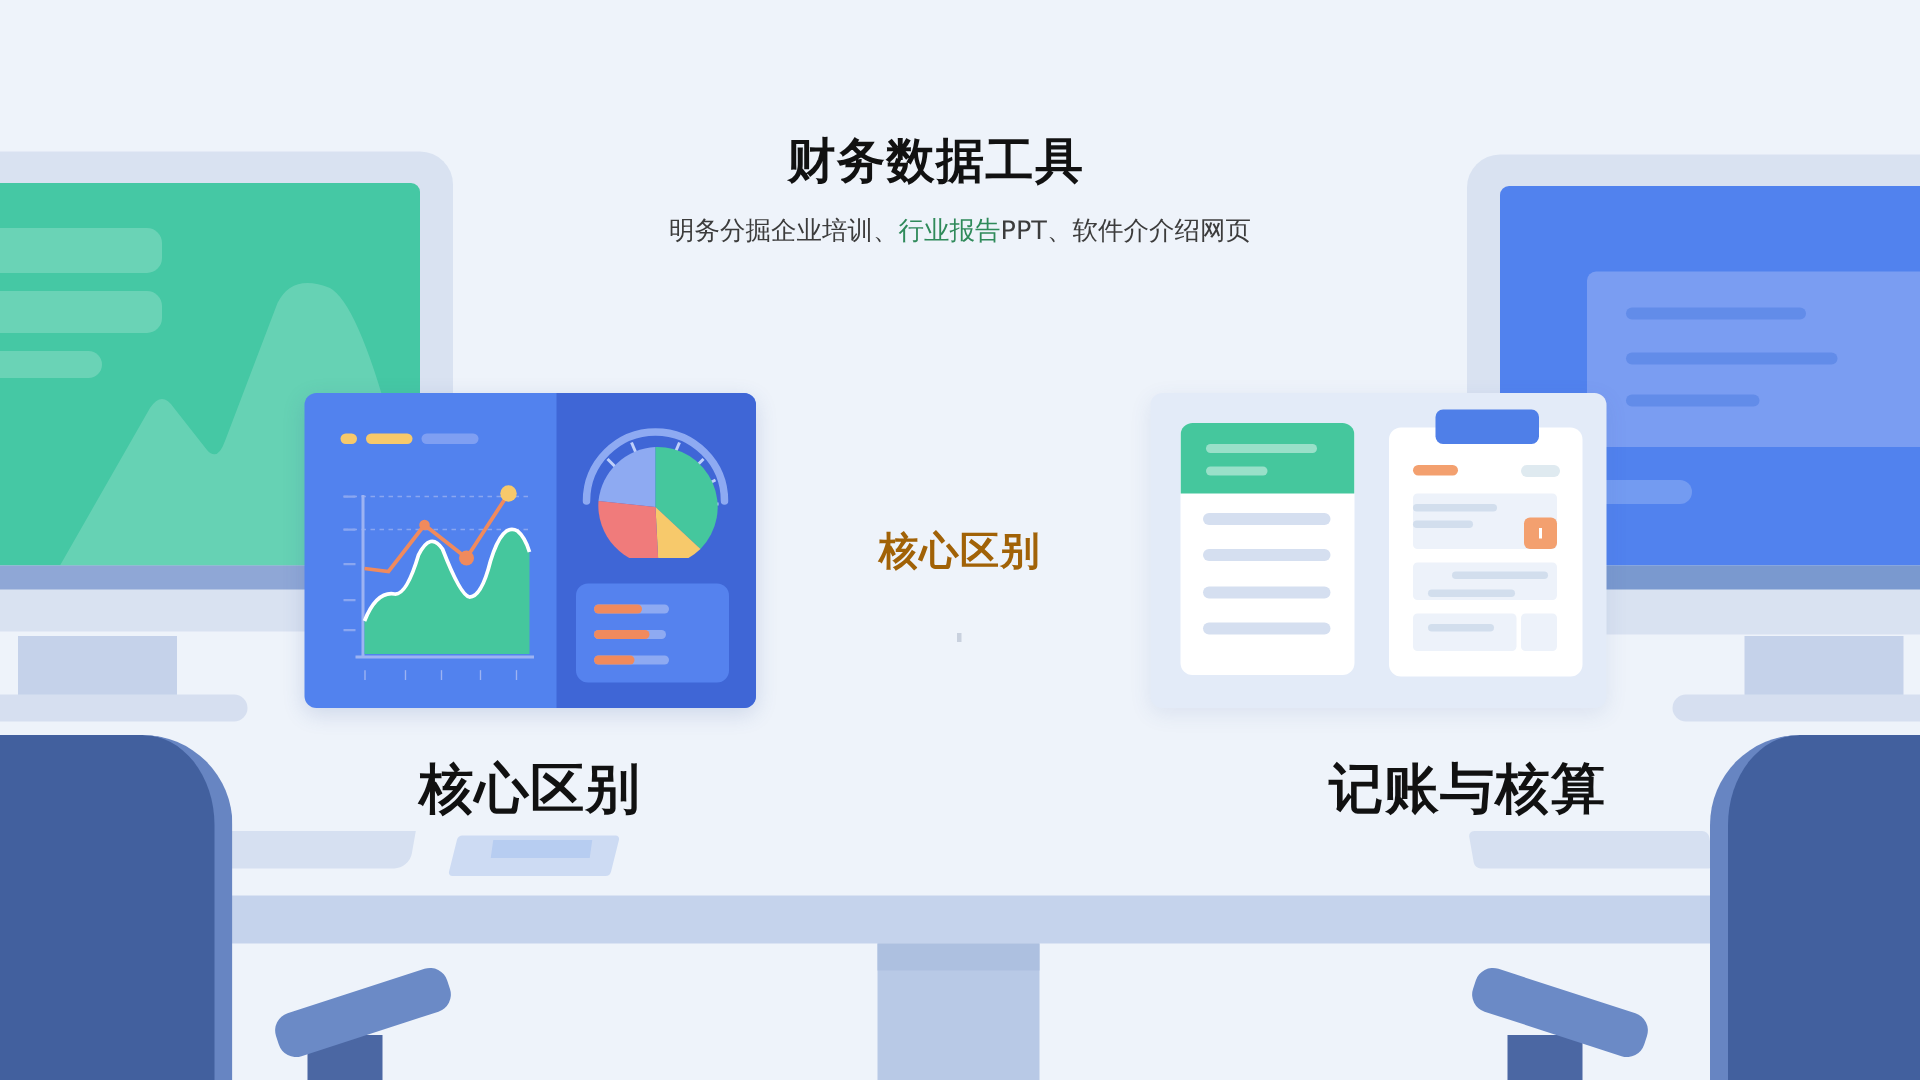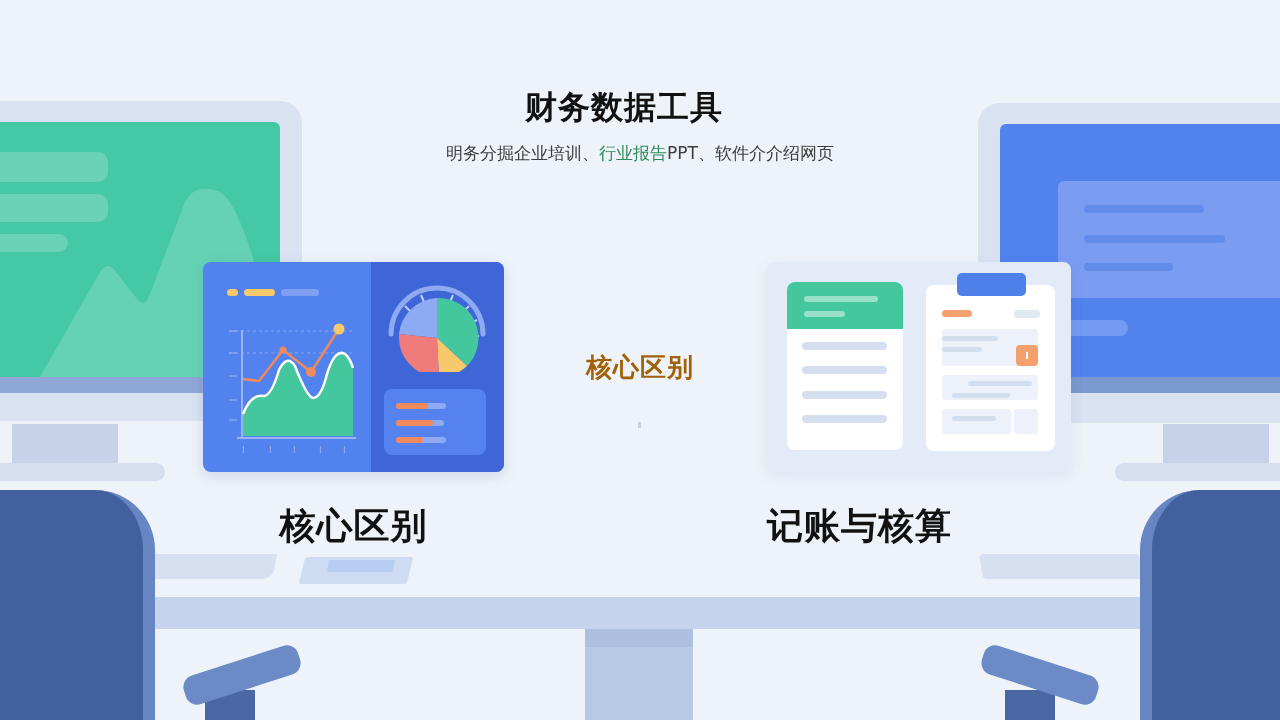--- a/index.html
+++ b/index.html
@@ -64,21 +64,21 @@
   .lr-box { position: absolute; background: #edf2fa; border-radius: 3px; }
   .lr-line { position: absolute; background: #d2deed; border-radius: 3px; height: 5px; }
 
   
   .title { left: 0; width: 1248px; top: 86px; text-align: center; font-size: 32px; font-weight: bold; color: #111111; letter-spacing: 1px; }
   .subtitle { left: 0; width: 1280px; top: 142px; text-align: center; font-size: 17px; color: #3c3c3c; }
   .subtitle .hl { color: #2f8a5a; }
   .center-label { left: 0; width: 1280px; top: 350px; text-align: center; font-size: 26px; font-weight: bold; color: #a16207; letter-spacing: 1px; }
   .center-dot { left: 638px; top: 422px; width: 3px; height: 6px; background: #c9d1de; }
   .label-left { left: 203px; width: 301px; top: 502px; text-align: center; font-size: 36px; font-weight: bold; color: #111111; letter-spacing: 1px; }
-  .label-right { left: 767px; width: 304px; top: 502px; text-align: left; font-size: 36px; font-weight: bold; color: #111111; letter-spacing: 1px; }
+  .label-right { left: 767px; width: 304px; top: 502px; text-align: right; font-size: 36px; font-weight: bold; color: #111111; letter-spacing: 1px; }
 </style>
 </head>
 <body>
 
 <div class="abs mon-left-frame"></div>
 <div class="abs mon-left-screen">
   <div class="bar" style="left:0;top:30px;width:128px;height:30px;"></div>
   <div class="bar" style="left:0;top:72px;width:128px;height:28px;"></div>
   <div class="bar" style="left:0;top:112px;width:88px;height:18px;"></div>
   <svg width="300" height="255" style="position:absolute;left:0;top:0;">

